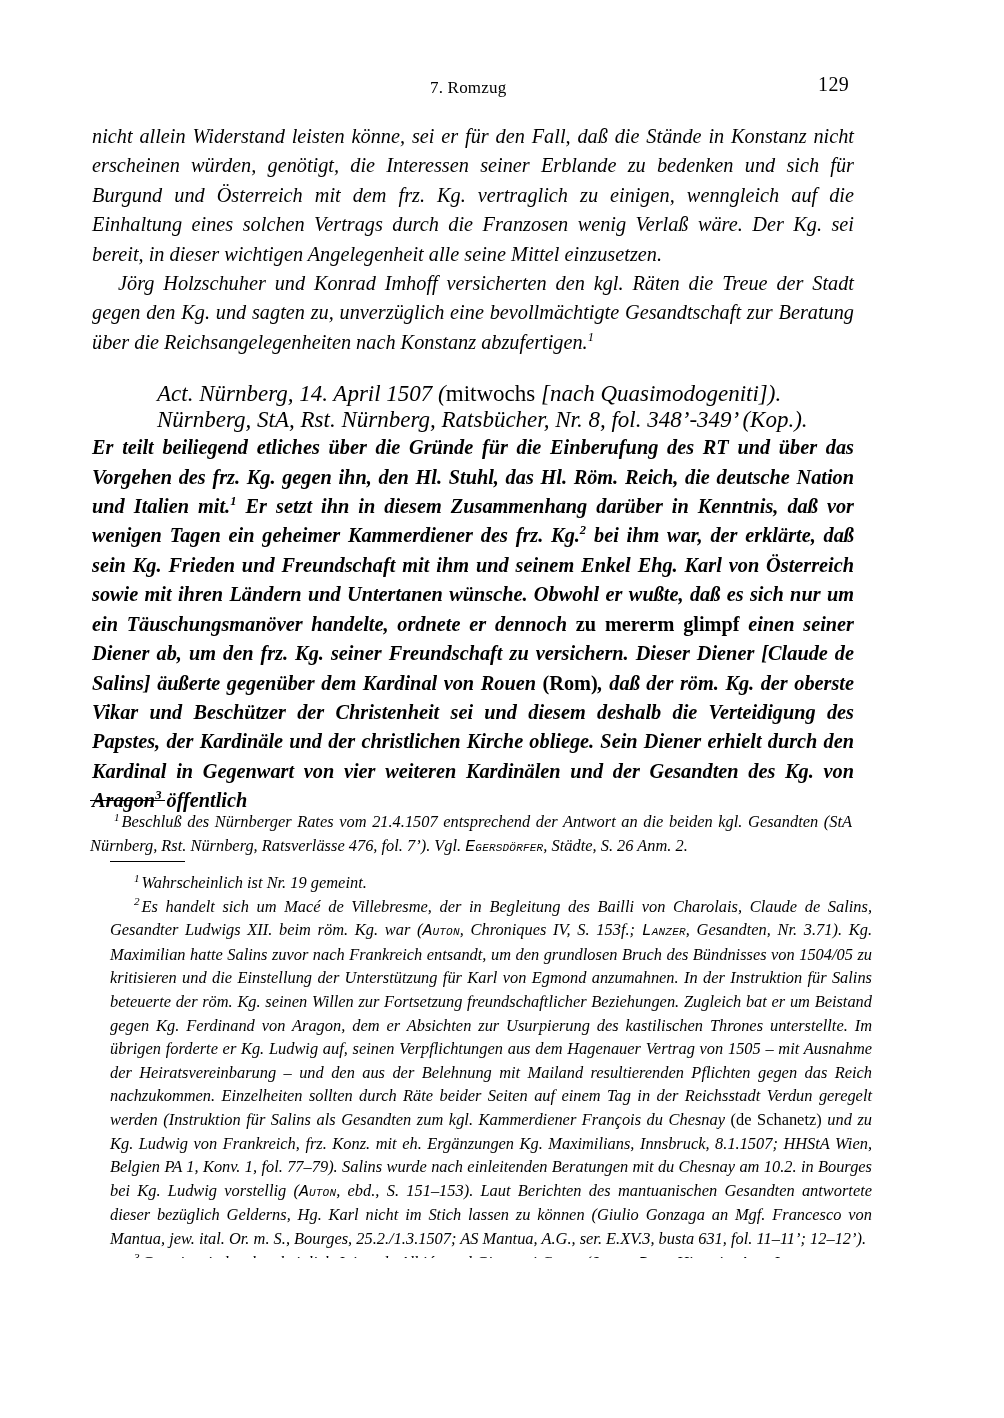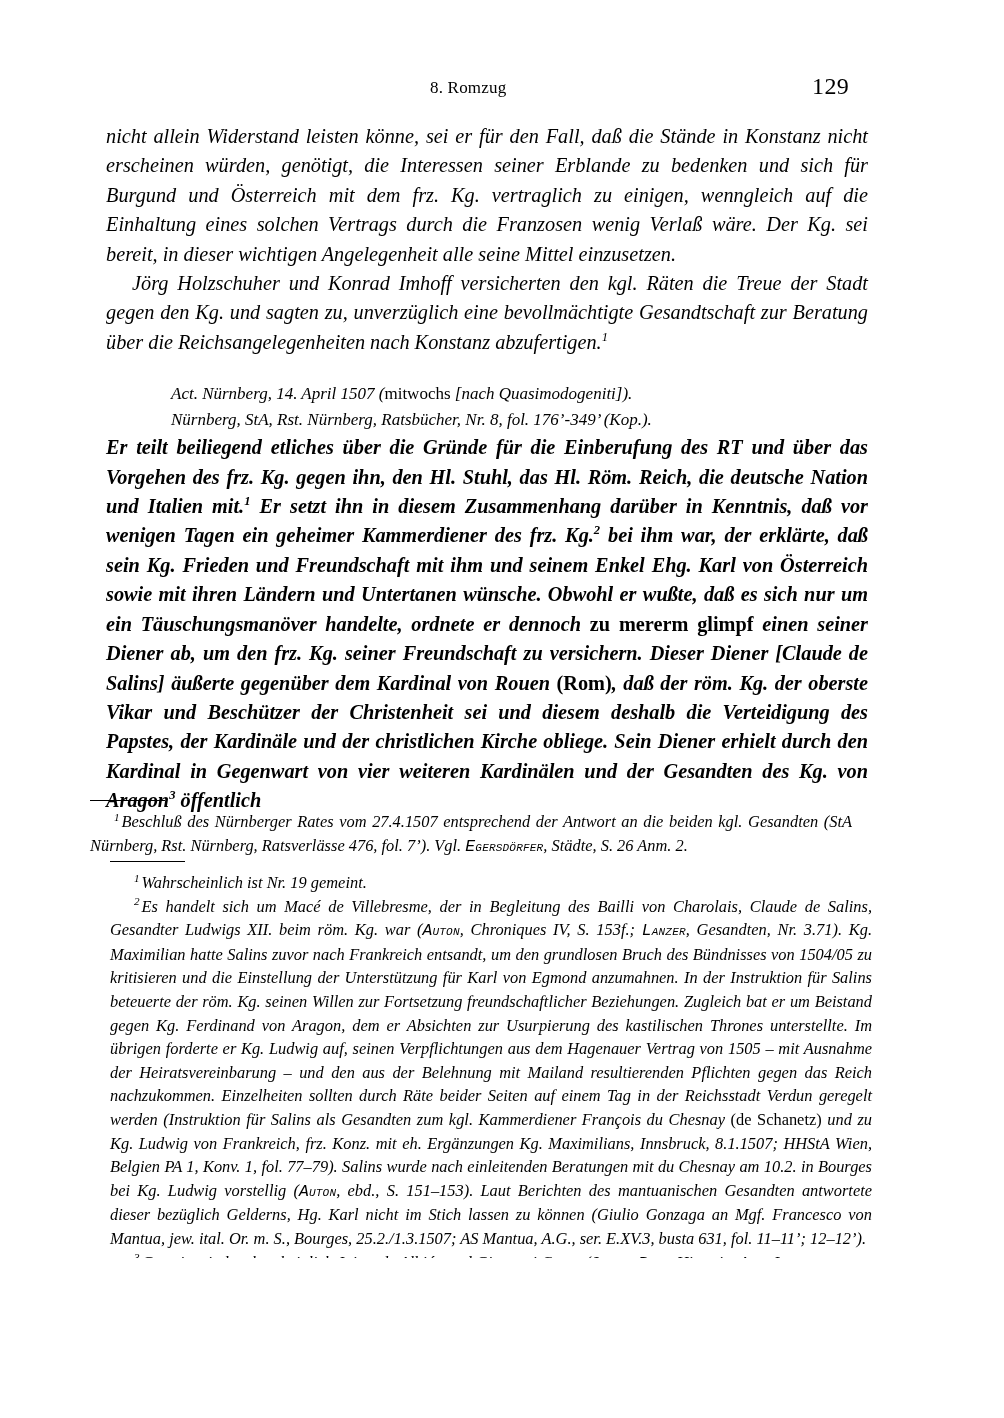--- a/index.html
+++ b/index.html
@@ -34,27 +34,27 @@
     left: 340px;
     top: 0;
     font-size: 17px;
     letter-spacing: 0.2px;
     white-space: nowrap;
   }
   .runhead-folio {
     position: absolute;
     right: 0;
     top: -5px;
-    font-size: 24px;
+    font-size: 20px;
     letter-spacing: 0.3px;
   }
   
   .body-block {
     position: absolute;
-    left: 106px;
+    left: 92px;
     top: 122px;
     width: 762px;
   }
   p.para {
     margin: 0;
     font-style: italic;
     font-size: 20.3px;
     line-height: 29.4px;
     text-align: justify;
     text-justify: inter-word;
@@ -66,21 +66,21 @@
     font-size: 0.62em;
     font-style: italic;
     vertical-align: super;
     line-height: 0;
   }
   
   .citation {
     margin: 24px 0 0 0;
     padding-left: 65px;
     font-style: italic;
-    font-size: 17px;
+    font-size: 23px;
     line-height: 26px;
   }
   .citation div { white-space: nowrap; }
   
   .section-head {
     margin: 38px 0 0 0;
     font-weight: bold;
     font-style: normal;
     font-size: 20.5px;
     line-height: 26px;
@@ -136,42 +136,42 @@
     height: 160px;
     background: #ffffff;
   }
 </style>
 </head>
 <body>
 
 <div class="page">
 
   <div class="runhead">
-    <span class="runhead-title">8. Romzug</span>
+    <span class="runhead-title">7. Romzug</span>
     <span class="runhead-folio">129</span>
   </div>
 
   <div class="body-block">
 
     <p class="para"><span>nicht allein Widerstand leisten könne, sei er für den Fall, daß die Stände in Konstanz nicht erscheinen würden, genötigt, die Interessen seiner Erblande zu bedenken und sich für Burgund und Österreich mit dem frz. Kg. vertraglich zu einigen, wenngleich auf die Einhaltung eines solchen Vertrags durch die Franzosen wenig Verlaß wäre. Der Kg. sei bereit, in dieser wichtigen Angelegenheit alle seine Mittel einzusetzen.</span></p>
 
     <p class="para indent"><span>Jörg Holzschuher und Konrad Imhoff versicherten den kgl. Räten die Treue der Stadt gegen den Kg. und sagten zu, unverzüglich eine bevollmächtigte Gesandtschaft zur Beratung über die Reichsangelegenheiten nach Konstanz abzufertigen.</span><sup class="fn">1</sup></p>
 
     <div class="citation">
       <div><span>Act. Nürnberg, 14. April 1507 (</span><span class="roman">mitwochs</span><span> [nach Quasimodogeniti]).</span></div>
-      <div><span>Nürnberg, StA, Rst. Nürnberg, Ratsbücher, Nr. 8, fol. 176’-349’ (Kop.).</span></div>
+      <div><span>Nürnberg, StA, Rst. Nürnberg, Ratsbücher, Nr. 8, fol. 348’-349’ (Kop.).</span></div>
     </div>
 
 
     <p class="para after-head"><span>Er teilt beiliegend etliches über die Gründe für die Einberufung des RT und über das Vorgehen des frz. Kg. gegen ihn, den Hl. Stuhl, das Hl. Röm. Reich, die deutsche Nation und Italien mit.</span><sup class="fn">1</sup><span> Er setzt ihn in diesem Zusammenhang darüber in Kenntnis, daß vor wenigen Tagen ein geheimer Kammerdiener des frz. Kg.</span><sup class="fn">2</sup><span> bei ihm war, der erklärte, daß sein Kg. Frieden und Freundschaft mit ihm und seinem Enkel Ehg. Karl von Österreich sowie mit ihren Ländern und Untertanen wünsche. Obwohl er wußte, daß es sich nur um ein Täuschungsmanöver handelte, ordnete er dennoch </span><span class="roman">zu mererm glimpf</span><span> einen seiner Diener ab, um den frz. Kg. seiner Freundschaft zu versichern. Dieser Diener [Claude de Salins] äußerte gegenüber dem Kardinal von Rouen </span><span class="roman">(Rom)</span><span>, daß der röm. Kg. der oberste Vikar und Beschützer der Christenheit sei und diesem deshalb die Verteidigung des Papstes, der Kardinäle und der christlichen Kirche obliege. Sein Diener erhielt durch den Kardinal in Gegenwart von vier weiteren Kardinälen und der Gesandten des Kg. von Aragon</span><sup class="fn">3</sup><span> öffentlich</span></p>
   </div>
 
   <div class="footnotes fn-group-1">
     <div class="fn-rule"></div>
-    <p class="fnote first-line"><span class="fn-marker">1</span><span>Beschluß des Nürnberger Rates vom 27.4.1507 entsprechend der Antwort an die beiden kgl. Gesandten (StA Nürnberg, Rst. Nürnberg, Ratsverlässe 476, fol. 7’). Vgl. </span><span class="sc">Egersdörfer</span><span>, Städte, S. 26 Anm. 2.</span></p>
+    <p class="fnote first-line"><span class="fn-marker">1</span><span>Beschluß des Nürnberger Rates vom 21.4.1507 entsprechend der Antwort an die beiden kgl. Gesandten (StA Nürnberg, Rst. Nürnberg, Ratsverlässe 476, fol. 7’). Vgl. </span><span class="sc">Egersdörfer</span><span>, Städte, S. 26 Anm. 2.</span></p>
   </div>
 
   <div class="footnotes fn-group-2">
     <div class="fn-rule"></div>
     <p class="fnote first-line"><span class="fn-marker">1</span><span>Wahrscheinlich ist Nr. 19 gemeint.</span></p>
     <p class="fnote first-line"><span class="fn-marker">2</span><span>Es handelt sich um Macé de Villebresme, der in Begleitung des Bailli von Charolais, Claude de Salins, Gesandter Ludwigs XII. beim röm. Kg. war (</span><span class="sc">Auton</span><span>, Chroniques IV, S. 153f.; </span><span class="sc">Lanzer</span><span>, Gesandten, Nr. 3.71). Kg. Maximilian hatte Salins zuvor nach Frankreich entsandt, um den grundlosen Bruch des Bündnisses von 1504/05 zu kritisieren und die Einstellung der Unterstützung für Karl von Egmond anzumahnen. In der Instruktion für Salins beteuerte der röm. Kg. seinen Willen zur Fortsetzung freundschaftlicher Beziehungen. Zugleich bat er um Beistand gegen Kg. Ferdinand von Aragon, dem er Absichten zur Usurpierung des kastilischen Thrones unterstellte. Im übrigen forderte er Kg. Ludwig auf, seinen Verpflichtungen aus dem Hagenauer Vertrag von 1505 – mit Ausnahme der Heiratsvereinbarung – und den aus der Belehnung mit Mailand resultierenden Pflichten gegen das Reich nachzukommen. Einzelheiten sollten durch Räte beider Seiten auf einem Tag in der Reichsstadt Verdun geregelt werden (Instruktion für Salins als Gesandten zum kgl. Kammerdiener François du Chesnay </span><span class="roman">(de Schanetz)</span><span> und zu Kg. Ludwig von Frankreich, frz. Konz. mit eh. Ergänzungen Kg. Maximilians, Innsbruck, 8.1.1507; HHStA Wien, Belgien PA 1, Konv. 1, fol. 77–79). Salins wurde nach einleitenden Beratungen mit du Chesnay am 10.2. in Bourges bei Kg. Ludwig vorstellig (</span><span class="sc">Auton</span><span>, ebd., S. 151–153). Laut Berichten des mantuanischen Gesandten antwortete dieser bezüglich Gelderns, Hg. Karl nicht im Stich lassen zu können (Giulio Gonzaga an Mgf. Francesco von Mantua, jew. ital. Or. m. S., Bourges, 25.2./1.3.1507; AS Mantua, A.G., ser. E.XV.3, busta 631, fol. 11–11’; 12–12’).</span></p>
     <p class="fnote first-line"><span class="fn-marker">3</span><span>Gemeint sind wahrscheinlich Jaime de Albión und Giovanni Cossa (</span><span class="sc">Ochoa Brun</span><span>, Historia, App. I,</span></p>
   </div>
 
   <div class="clip-bottom"></div>

